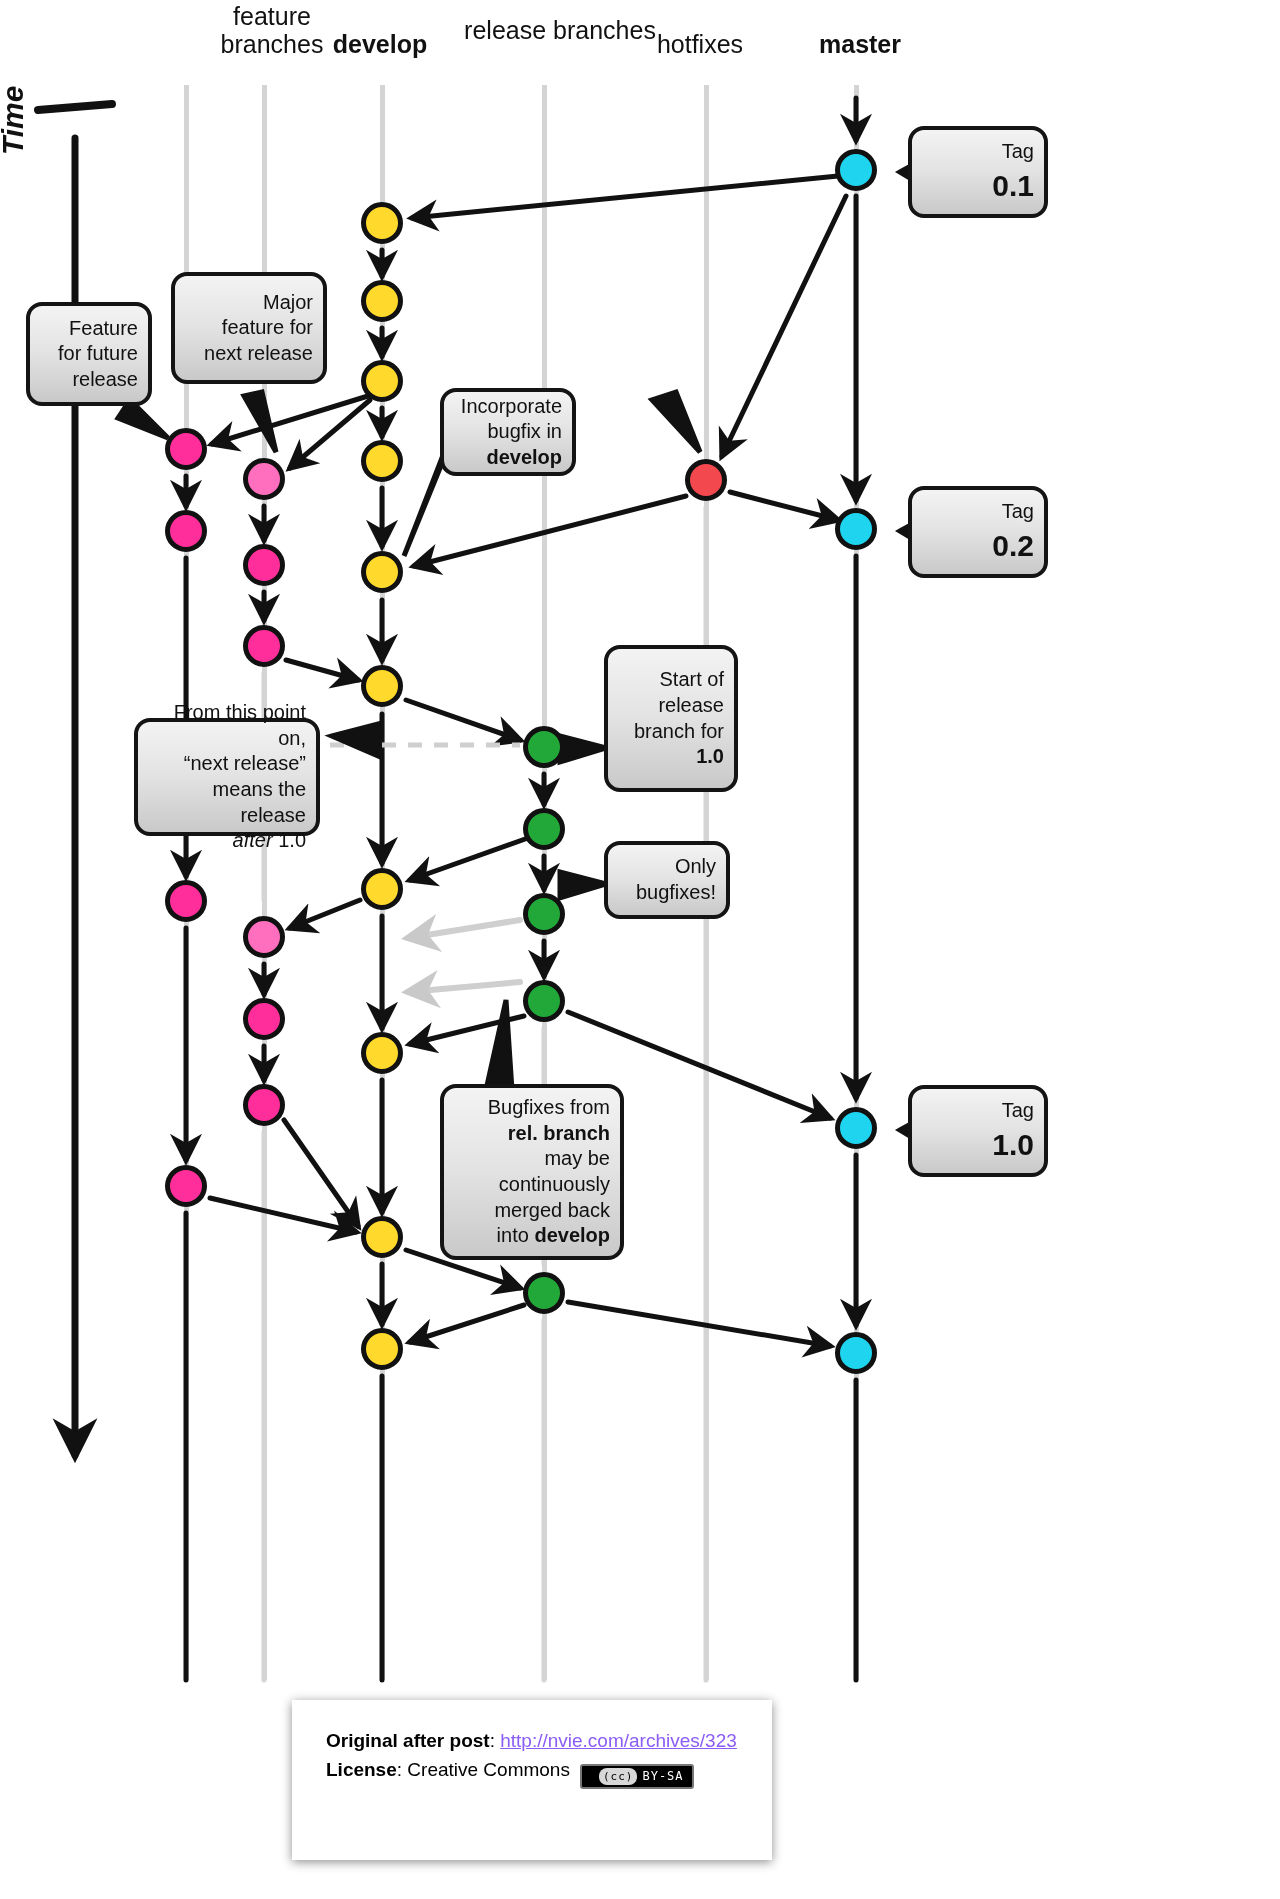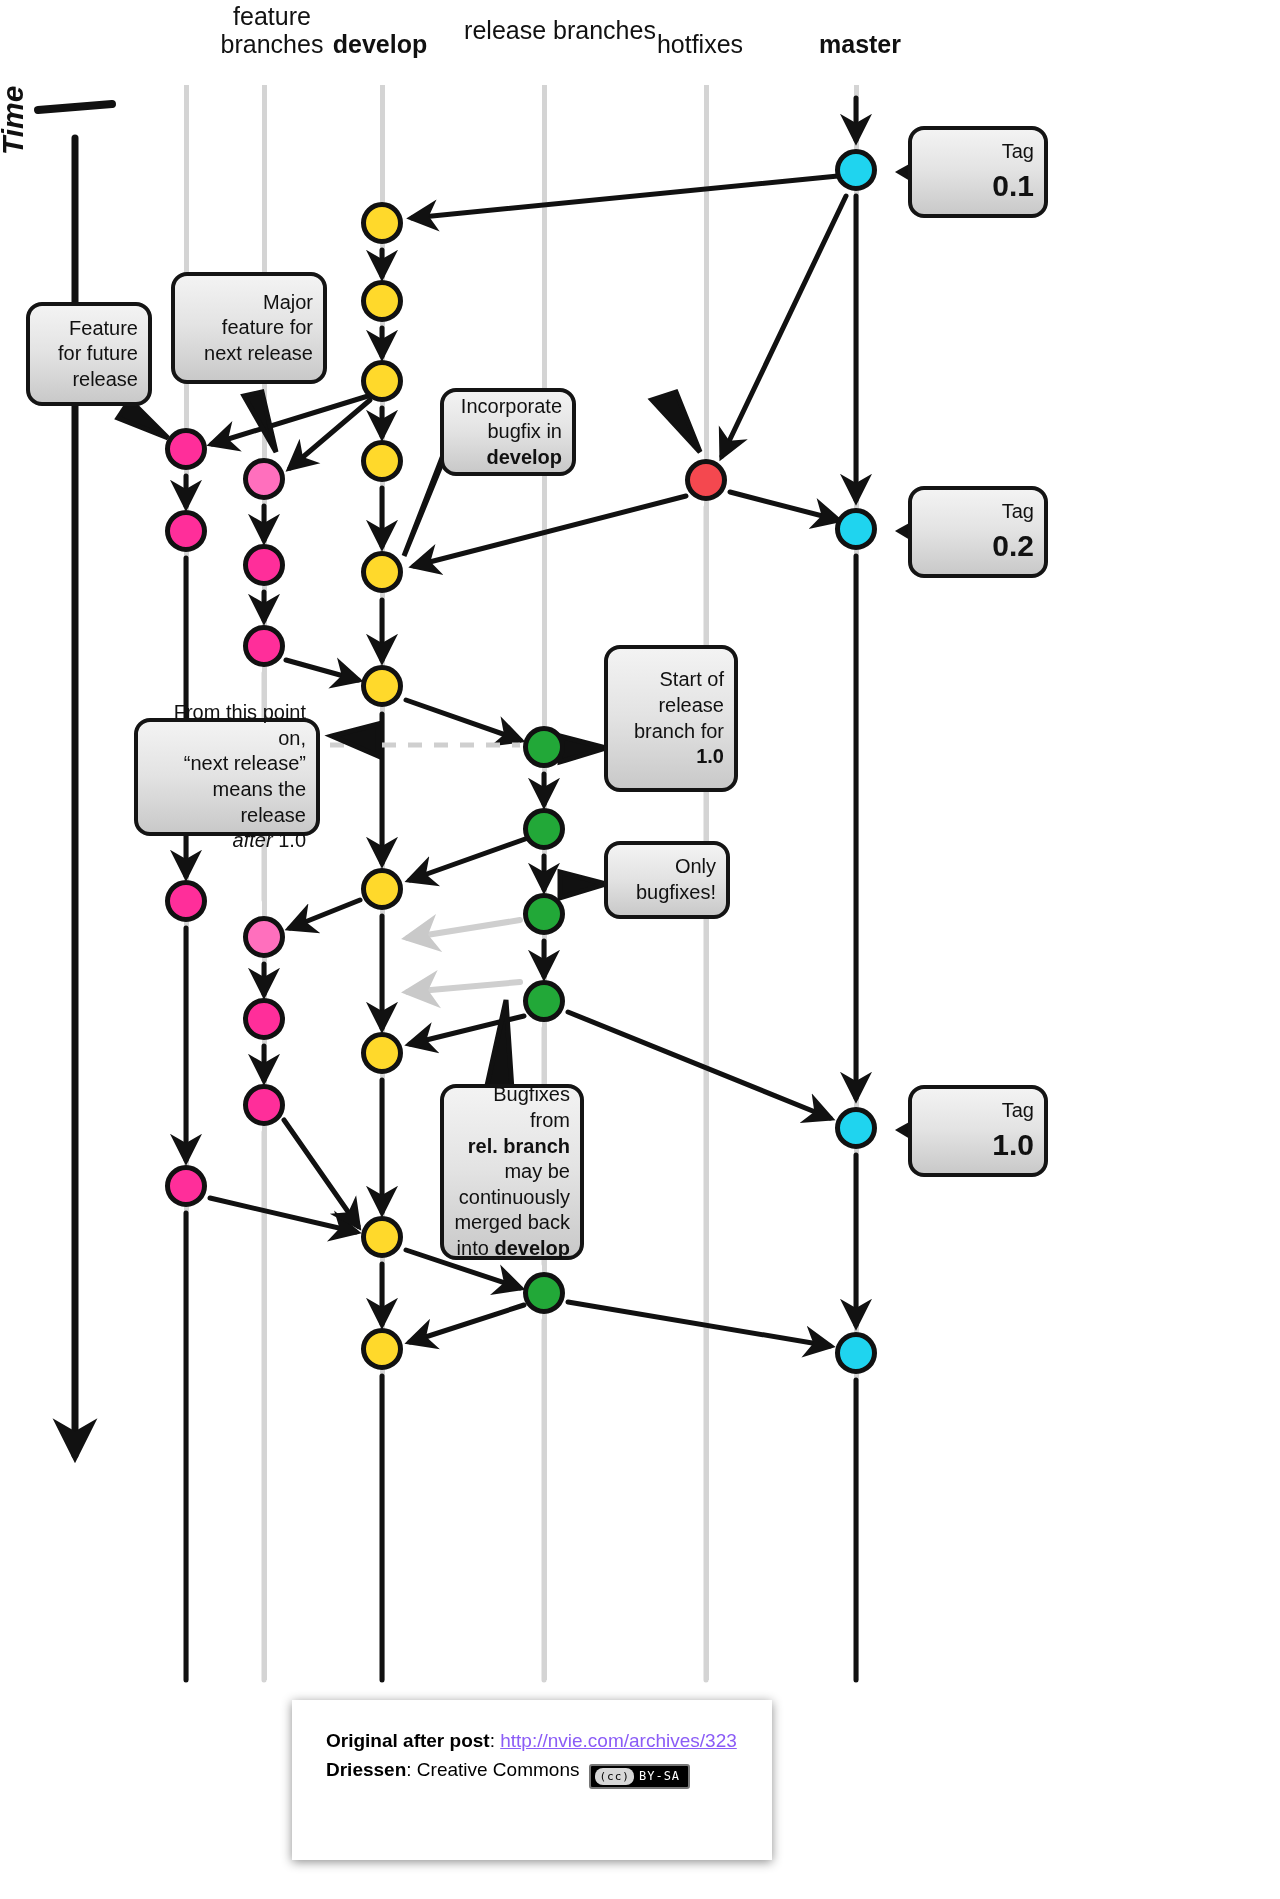--- a/index.html
+++ b/index.html
@@ -44,21 +44,21 @@
            background:#fff;box-shadow:0 2px 10px rgba(0,0,0,.45);}
   #credits .inner{position:absolute;left:34px;top:26px;right:20px;
            font-size:19px;line-height:1.55;color:#000;}
   #credits .inner div{white-space:nowrap;}
   #credits b{font-weight:bold;}
   #credits a{color:#8b5cf6;text-decoration:underline;}
   .ccbadge{display:inline-block;vertical-align:-4px;margin-left:10px;
            background:#000;color:#fff;border:2px solid #777;border-radius:3px;
            padding:1px 8px 1px 4px;font-family:"DejaVu Sans Mono",monospace;font-size:12px;letter-spacing:1px;}
   .ccbadge .cc{display:inline-block;background:#d8d8d8;color:#000;border-radius:8px;
-           padding:0 4px;margin-right:5px;font-size:11px;}
+           padding:0 4px;margin-right:5px;font-size:11px;margin-left:13px;}
 
   
   #timelabel{position:absolute;left:-4px;top:155px;width:120px;
              font-size:30px;font-weight:bold;font-style:italic;color:#111;
              transform:rotate(-90deg);transform-origin:left top;text-align:left;}
 </style>
 </head>
 <body>
 
 <div id="stage">
@@ -251,21 +251,21 @@
 
   <div class="callout" style="left:604px;top:645px;width:134px;height:147px;">
     <span class="txt">Start of<br>release<br>branch for<br><b>1.0</b></span>
   </div>
 
   <div class="callout" style="left:604px;top:841px;width:126px;height:78px;">
     <span class="txt" style="white-space:pre-line;">Only
 bugfixes!</span>
   </div>
 
-  <div class="callout" style="left:440px;top:1084px;width:144px;height:176px;">
+  <div class="callout" style="left:440px;top:1084px;width:184px;height:176px;">
     <span class="txt">Bugfixes from<br><b>rel. branch</b><br>may be<br>continuously<br>merged back<br>into <b>develop</b></span>
   </div>
 
   <div class="callout" style="left:908px;top:126px;width:140px;height:92px;">
     <span class="txt">
       <span class="tagword">Tag</span>
       <span class="tagnum">0.1</span>
     </span>
   </div>
 
@@ -282,18 +282,18 @@
       <span class="tagnum">1.0</span>
     </span>
   </div>
 
   <div id="credits">
     <div class="inner">
       <div>
         <b>Original after post</b><span>: </span><a href="#">http://nvie.com/archives/323</a>
       </div>
       <div>
-        <b>Driessen</b><span>: </span><span>Creative Commons</span><span class="ccbadge"><span class="cc">(cc)</span><span>BY-SA</span></span>
+        <b>License</b><span>: </span><span>Creative Commons</span><span class="ccbadge"><span class="cc">(cc)</span><span>BY-SA</span></span>
       </div>
     </div>
   </div>
 
 </div>
 
 </body></html>

